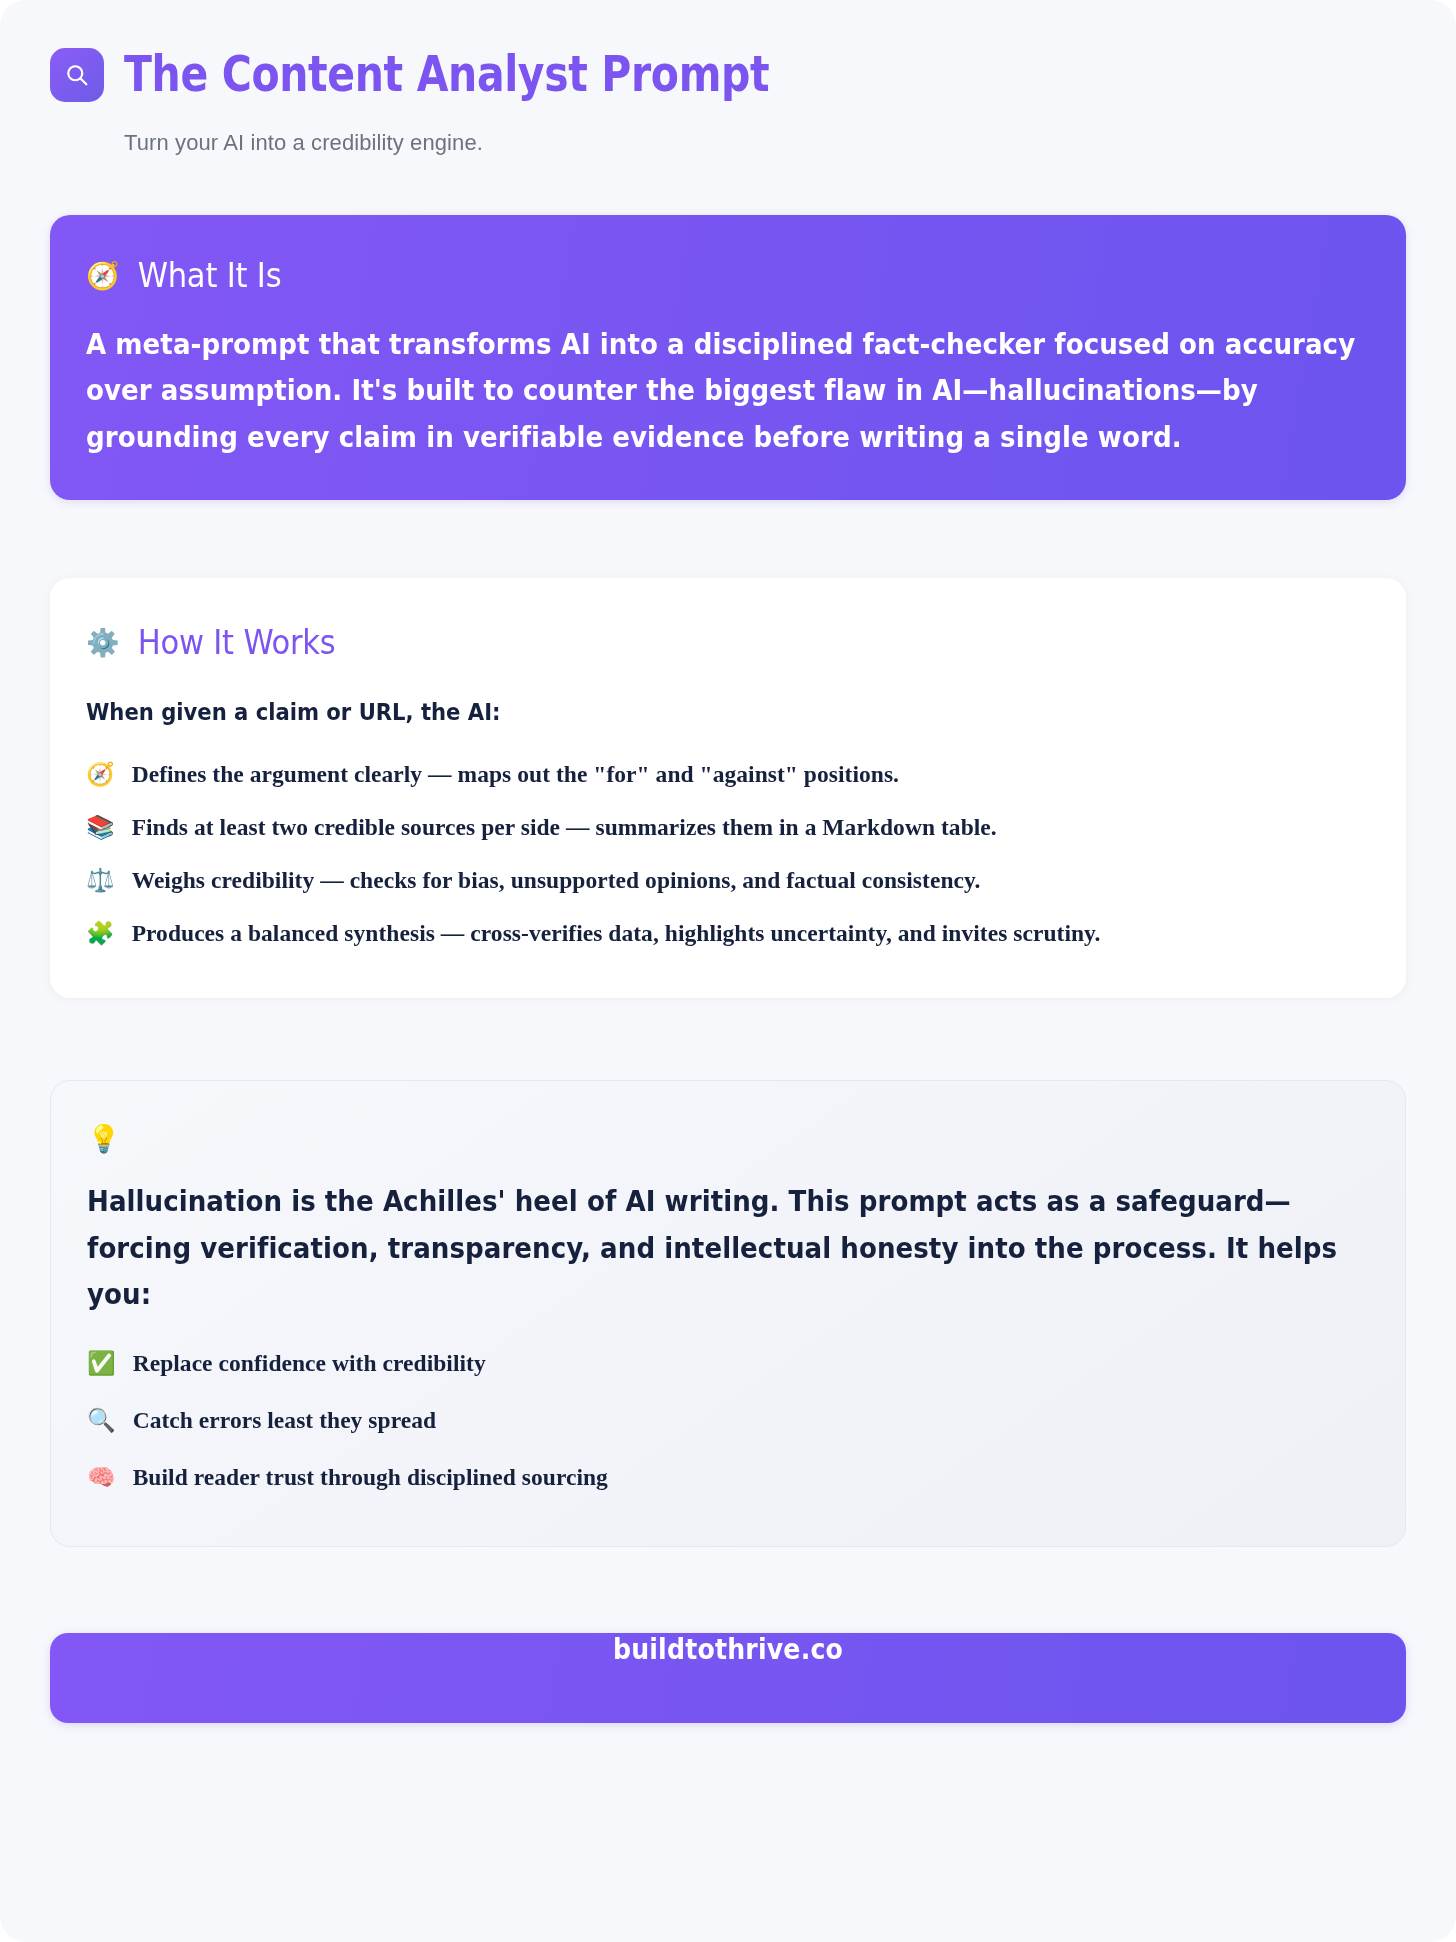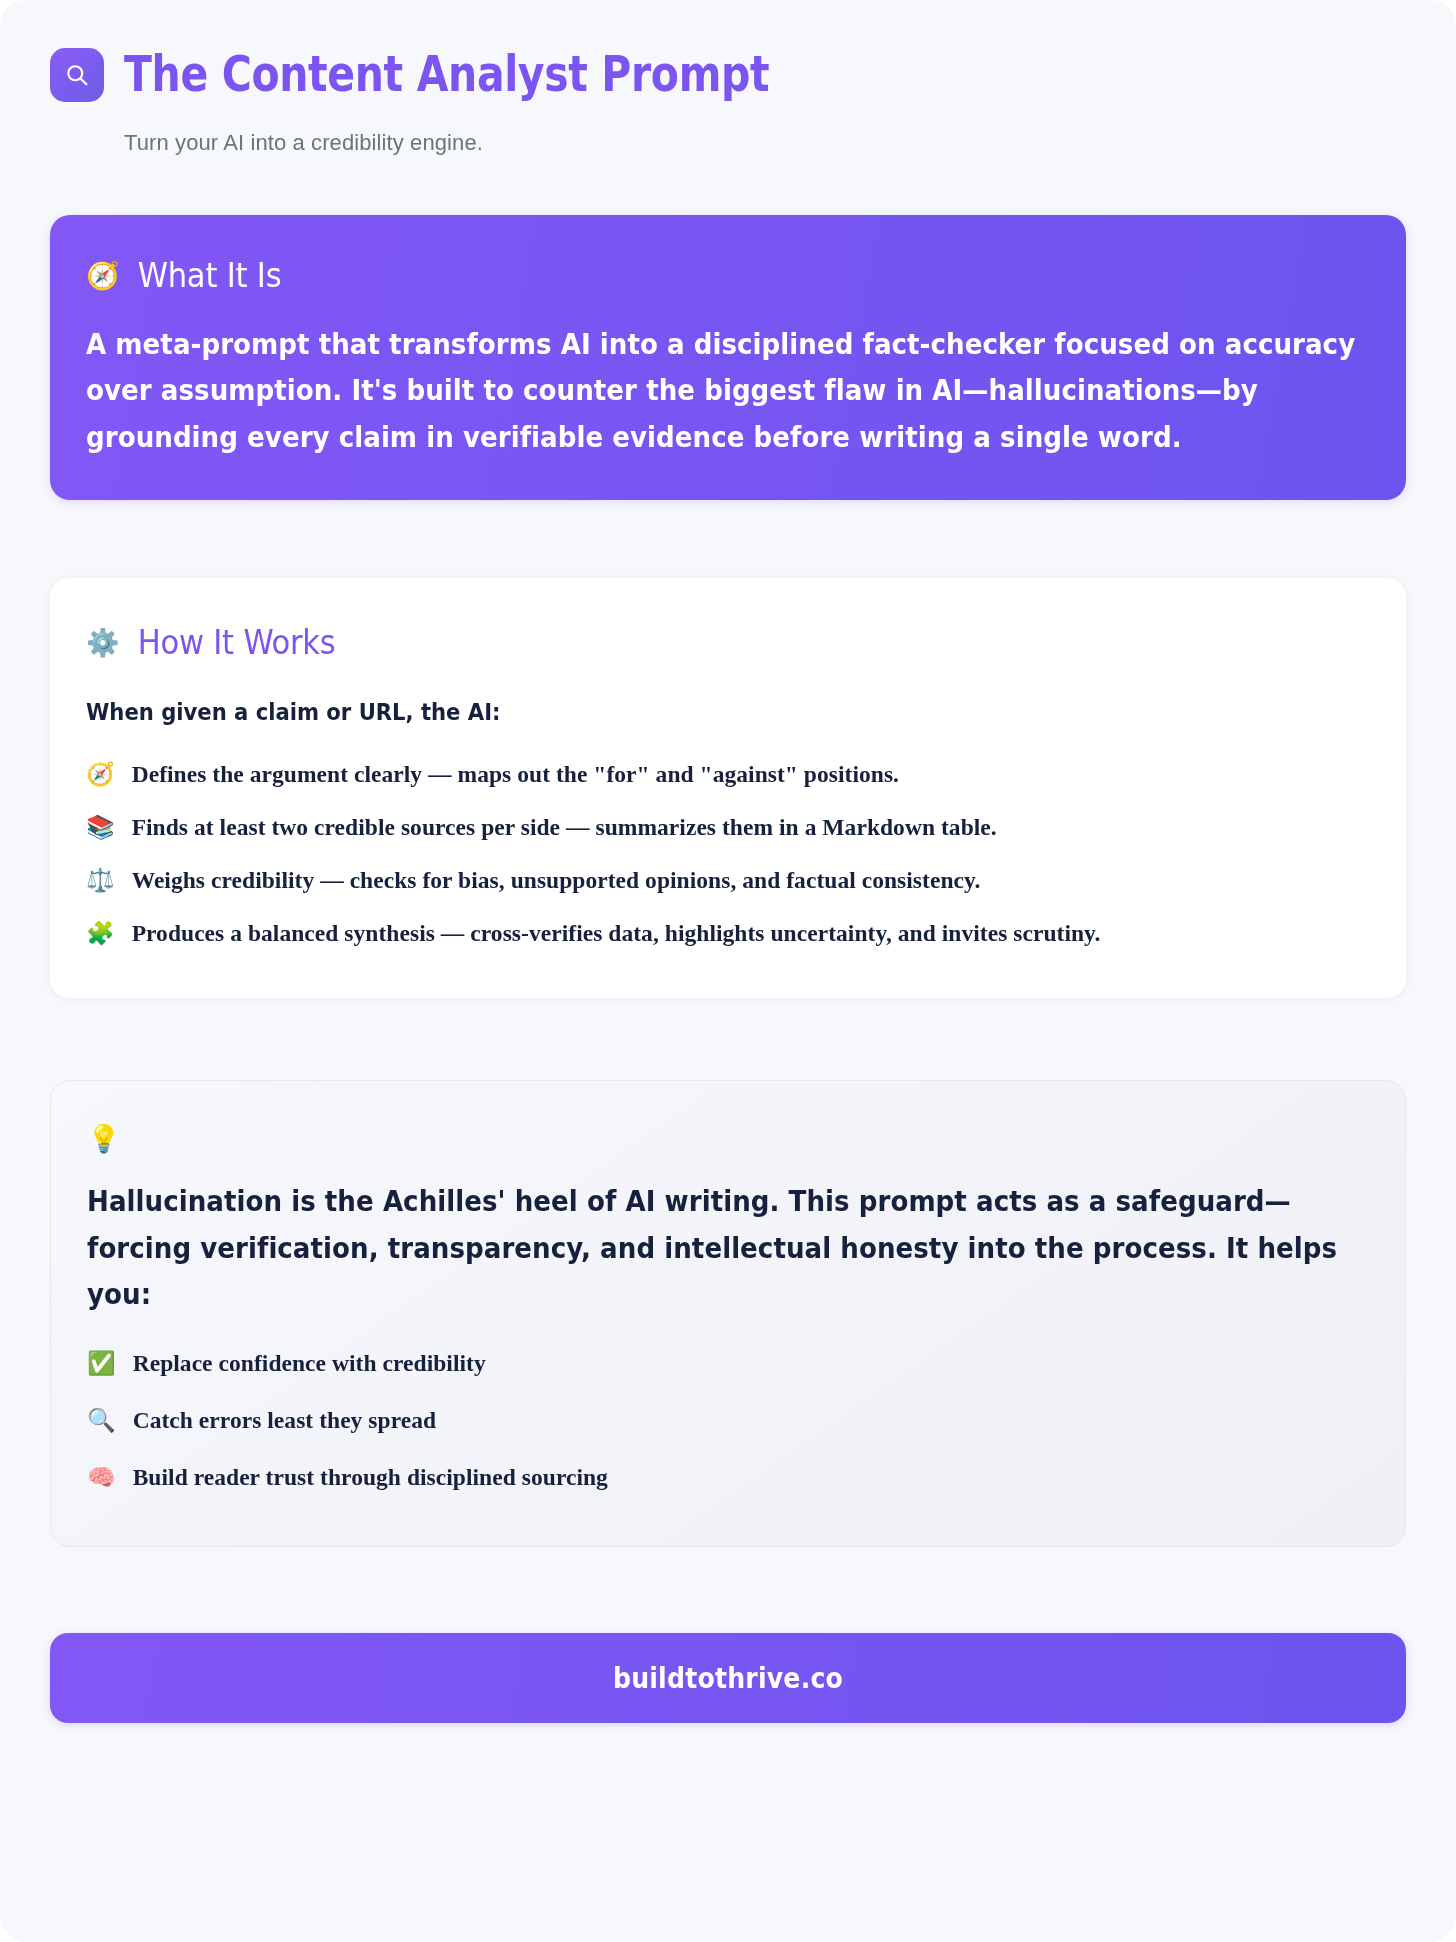--- a/index.html
+++ b/index.html
@@ -152,21 +152,21 @@
   }
   .bullets-tight .bullet { padding: 13px 0; }
 
   
   .cta {
     margin-top: 86px;
     height: 90px;
     border-radius: 18px;
     background: linear-gradient(100deg, #8257f5 0%, #6d54ee 100%);
     display: flex;
-    align-items: center;
+    align-items: flex-start;
     justify-content: center;
     box-shadow: 0 2px 10px rgba(109,84,238,0.2);
   }
   .cta-label {
     font-family: "Liberation Sans Narrow", "DejaVu Sans Condensed", "Liberation Sans", sans-serif;
     font-size: 28px;
     font-weight: bold;
     color: #ffffff;
     letter-spacing: 0.2px;
   }

